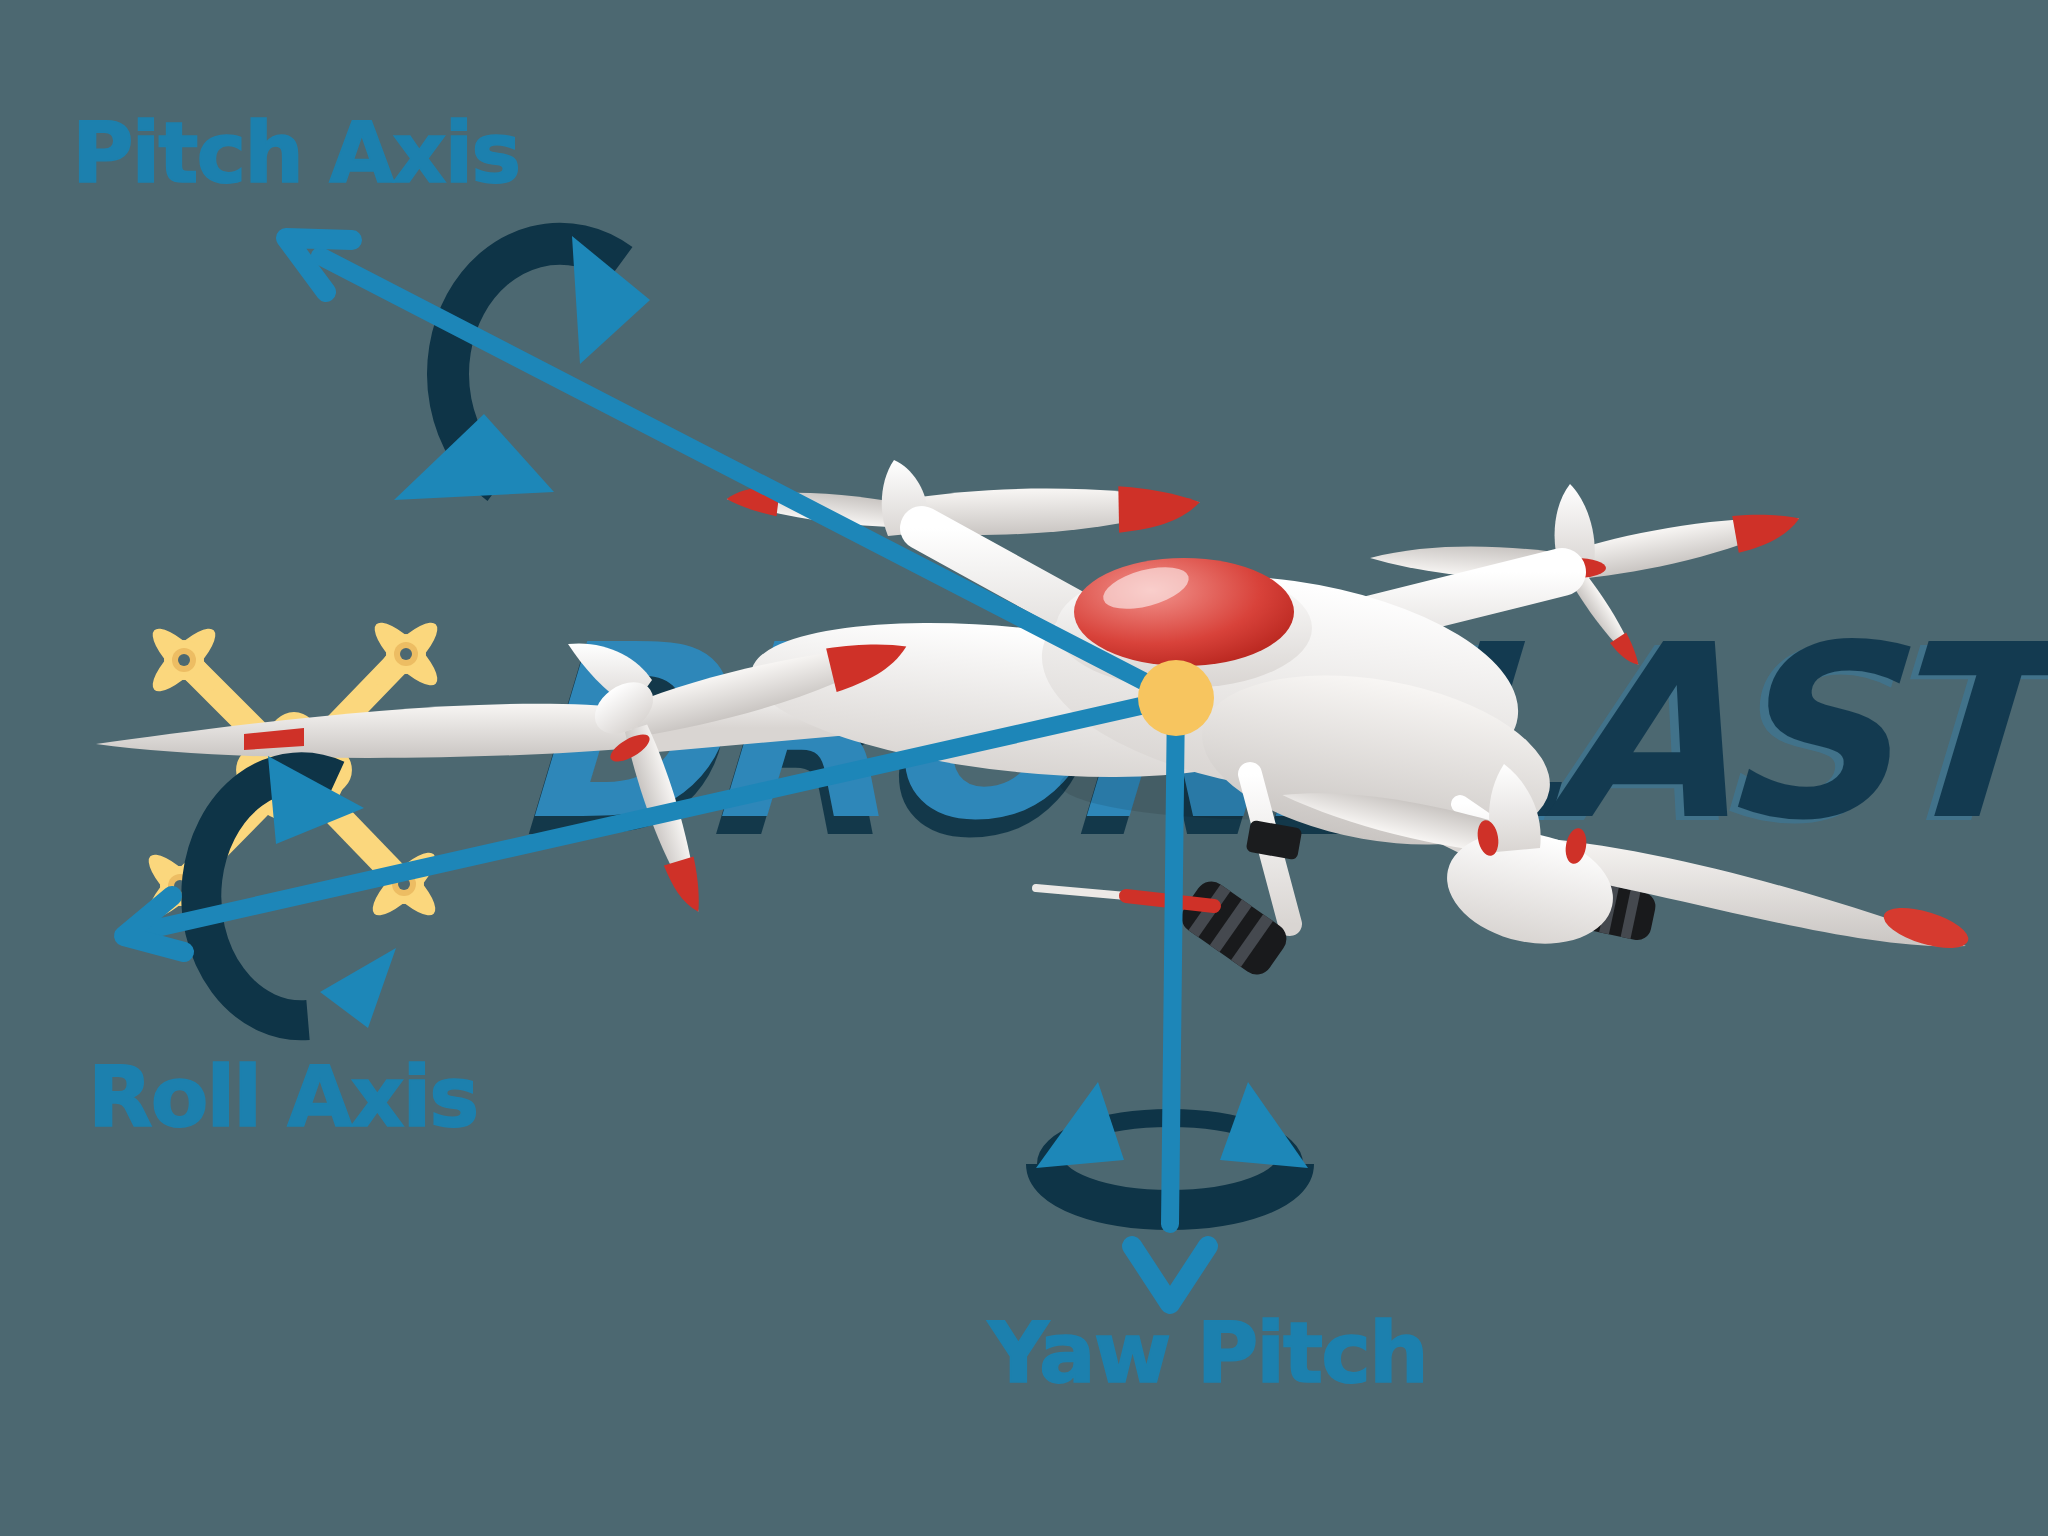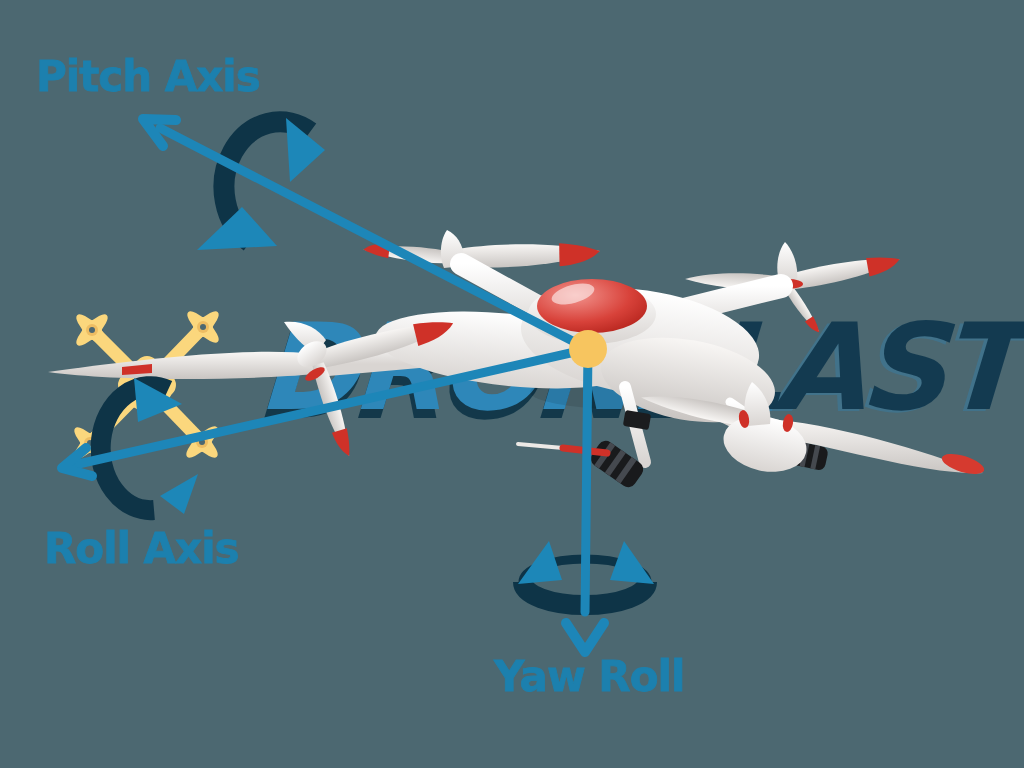--- a/index.html
+++ b/index.html
@@ -220,15 +220,15 @@
         <path d="M588,349 L585,612" stroke-width="9"></path>
         <path d="M566,623 L585,652 L604,623" stroke-width="10"></path>
       </g>
     </g>
 
     <circle cx="588" cy="349" r="19" fill="#F7C55F"></circle>
   </svg>
 
   <div id="label-roll" class="abs axis-label">Roll Axis</div>
   <div id="label-pitch" class="abs axis-label">Pitch Axis</div>
-  <div id="label-yaw" class="abs axis-label">Yaw Roll</div>
+  <div id="label-yaw" class="abs axis-label">Yaw Pitch</div>
 
 </div>
 
 </body></html>

